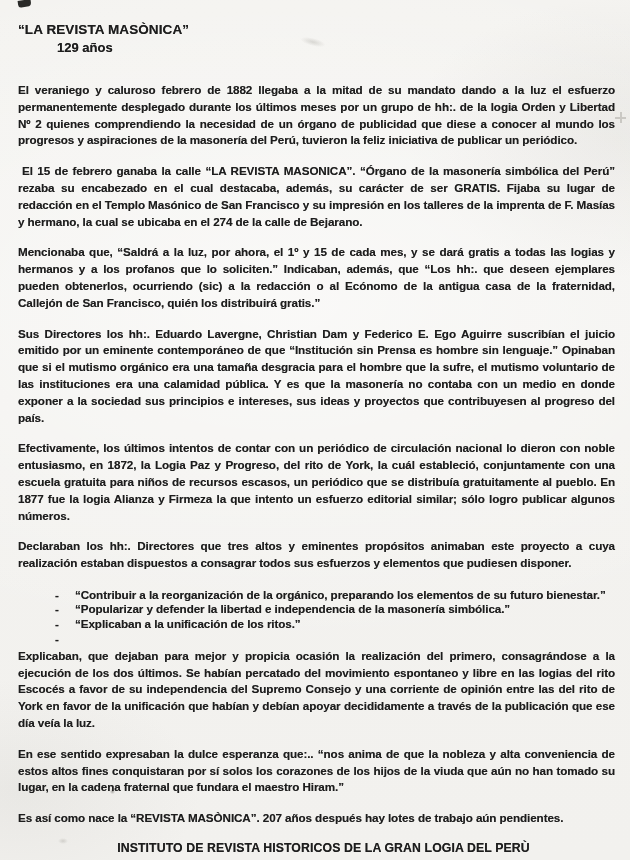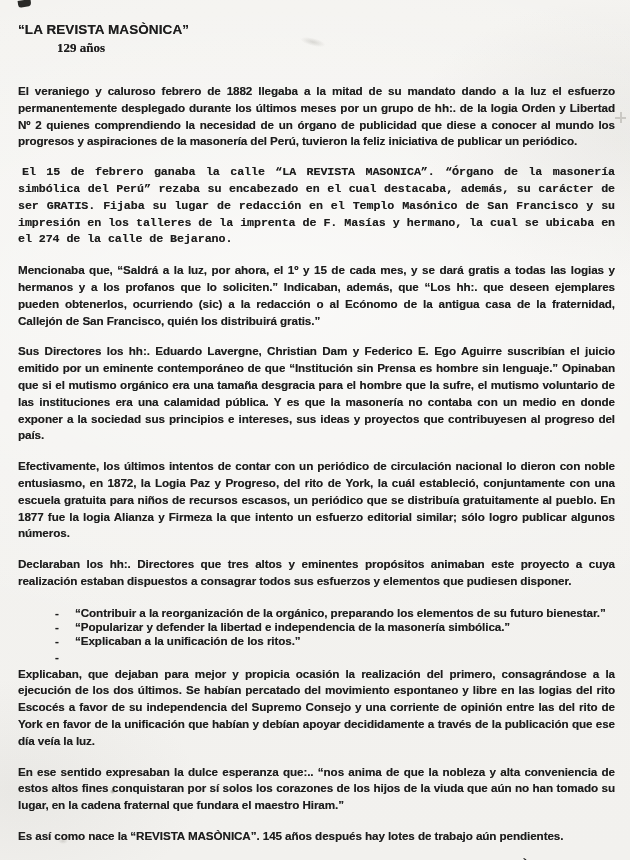--- a/index.html
+++ b/index.html
@@ -31,35 +31,34 @@
     font-weight: 700;
     letter-spacing: 0.1px;
     text-shadow: 0 0 0.6px rgba(0,0,0,0.6);
   }
   .subtitle {
     font-size: 13px;
     font-weight: 700;
     margin-left: 39px;
     margin-top: 3px;
     text-shadow: 0 0 0.6px rgba(0,0,0,0.6);
-    font-family: Liberation Serif, serif;
   }
   .body-text {
     margin-top: 27px;
   }
   p.para {
     font-size: 11.7px;
     font-weight: 700;
     letter-spacing: -0.1px;
     line-height: 16.8px;
     text-align: justify;
     margin-bottom: 14px;
     text-shadow: 0 0 0.5px rgba(0,0,0,0.45);
   }
-  p.para.indent-sm { text-indent: 4px; font-family: Liberation Mono, monospace; }
+  p.para.indent-sm { text-indent: 4px; }
   .purpose-list {
     margin: 16px 0 0 0;
     list-style: none;
   }
   .list-row {
     display: flex;
     font-size: 11.7px;
     font-weight: 700;
     letter-spacing: -0.1px;
     line-height: 14.3px;
@@ -170,19 +169,19 @@
         <div class="list-row empty-row">
           <span class="dash">-</span>
           <span class="item-text"></span>
         </div>
       </div>
 
       <p class="para after-list">Explicaban, que dejaban para mejor y propicia ocasión la realización del primero, consagrándose a la ejecución de los dos últimos. Se habían percatado del movimiento espontaneo y libre en las logias del rito Escocés a favor de su independencia del Supremo Consejo y una corriente de opinión entre las del rito de York en favor de la unificación que habían y debían apoyar decididamente a través de la publicación que ese día veía la luz.</p>
 
       <p class="para">En ese sentido expresaban la dulce esperanza que:.. “nos anima de que la nobleza y alta conveniencia de estos altos fines conquistaran por sí solos los corazones de los hijos de la viuda que aún no han tomado su lugar, en la cadena fraternal que fundara el maestro Hiram.”</p>
 
-      <p class="para">Es así como nace la “REVISTA MASÒNICA”. 145 años después hay lotes de trabajo aún pendientes.</p>
+      <p class="para">Es así como nace la “REVISTA MASÒNICA”. 207 años después hay lotes de trabajo aún pendientes.</p>
 
       <div class="footer">INSTITUTO DE REVISTA HISTORICOS DE LA GRAN LOGIA DEL PERÙ</div>
 
     </div>
   </div>
 </div>
 
 </body></html>

